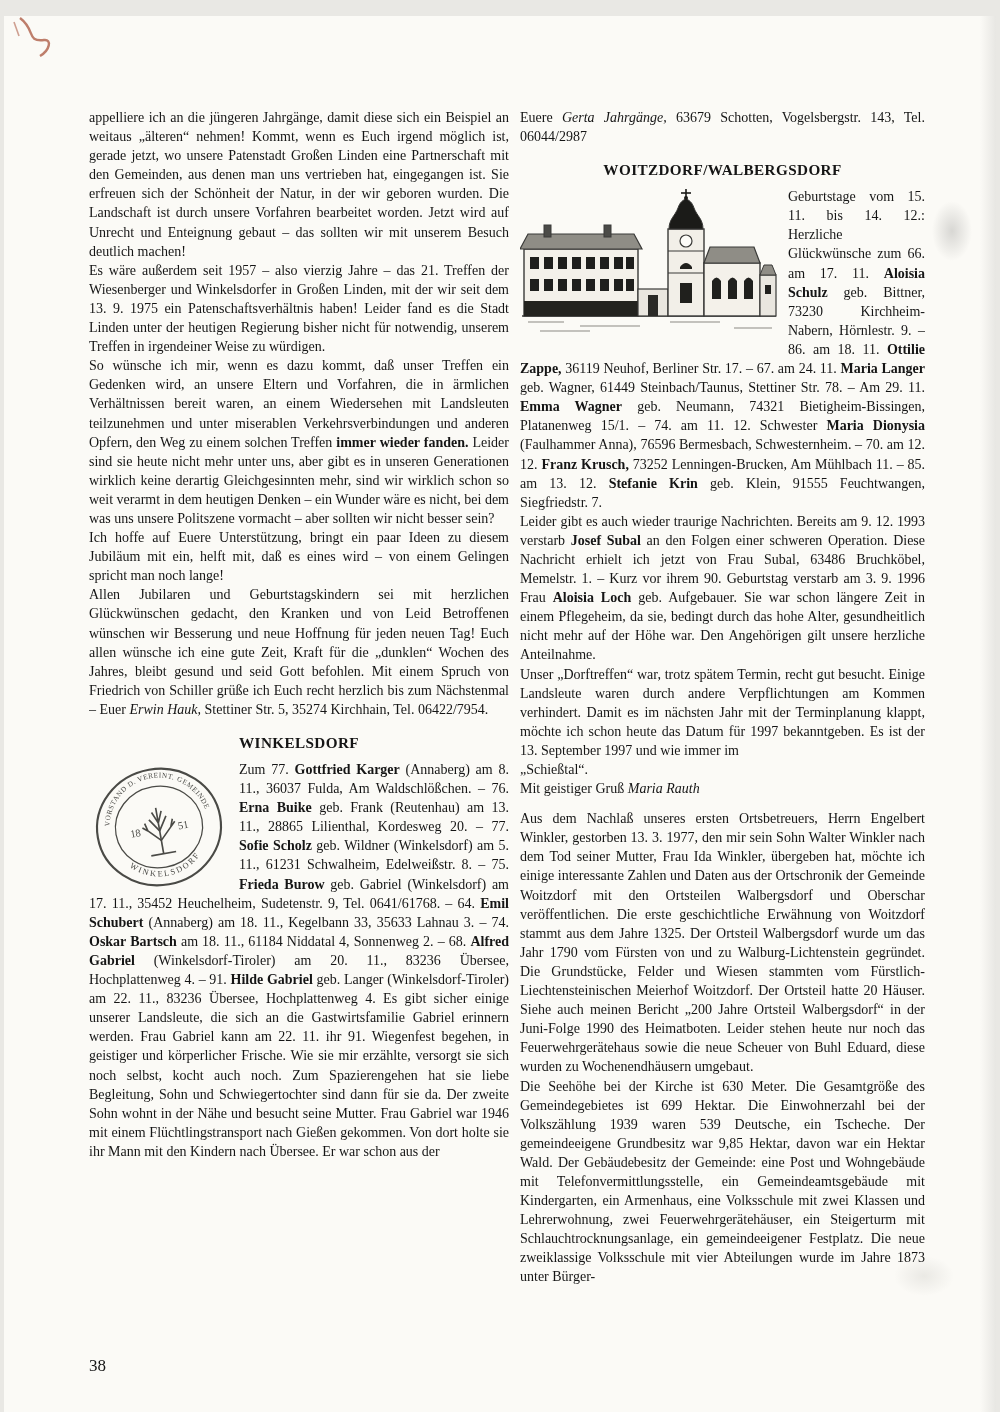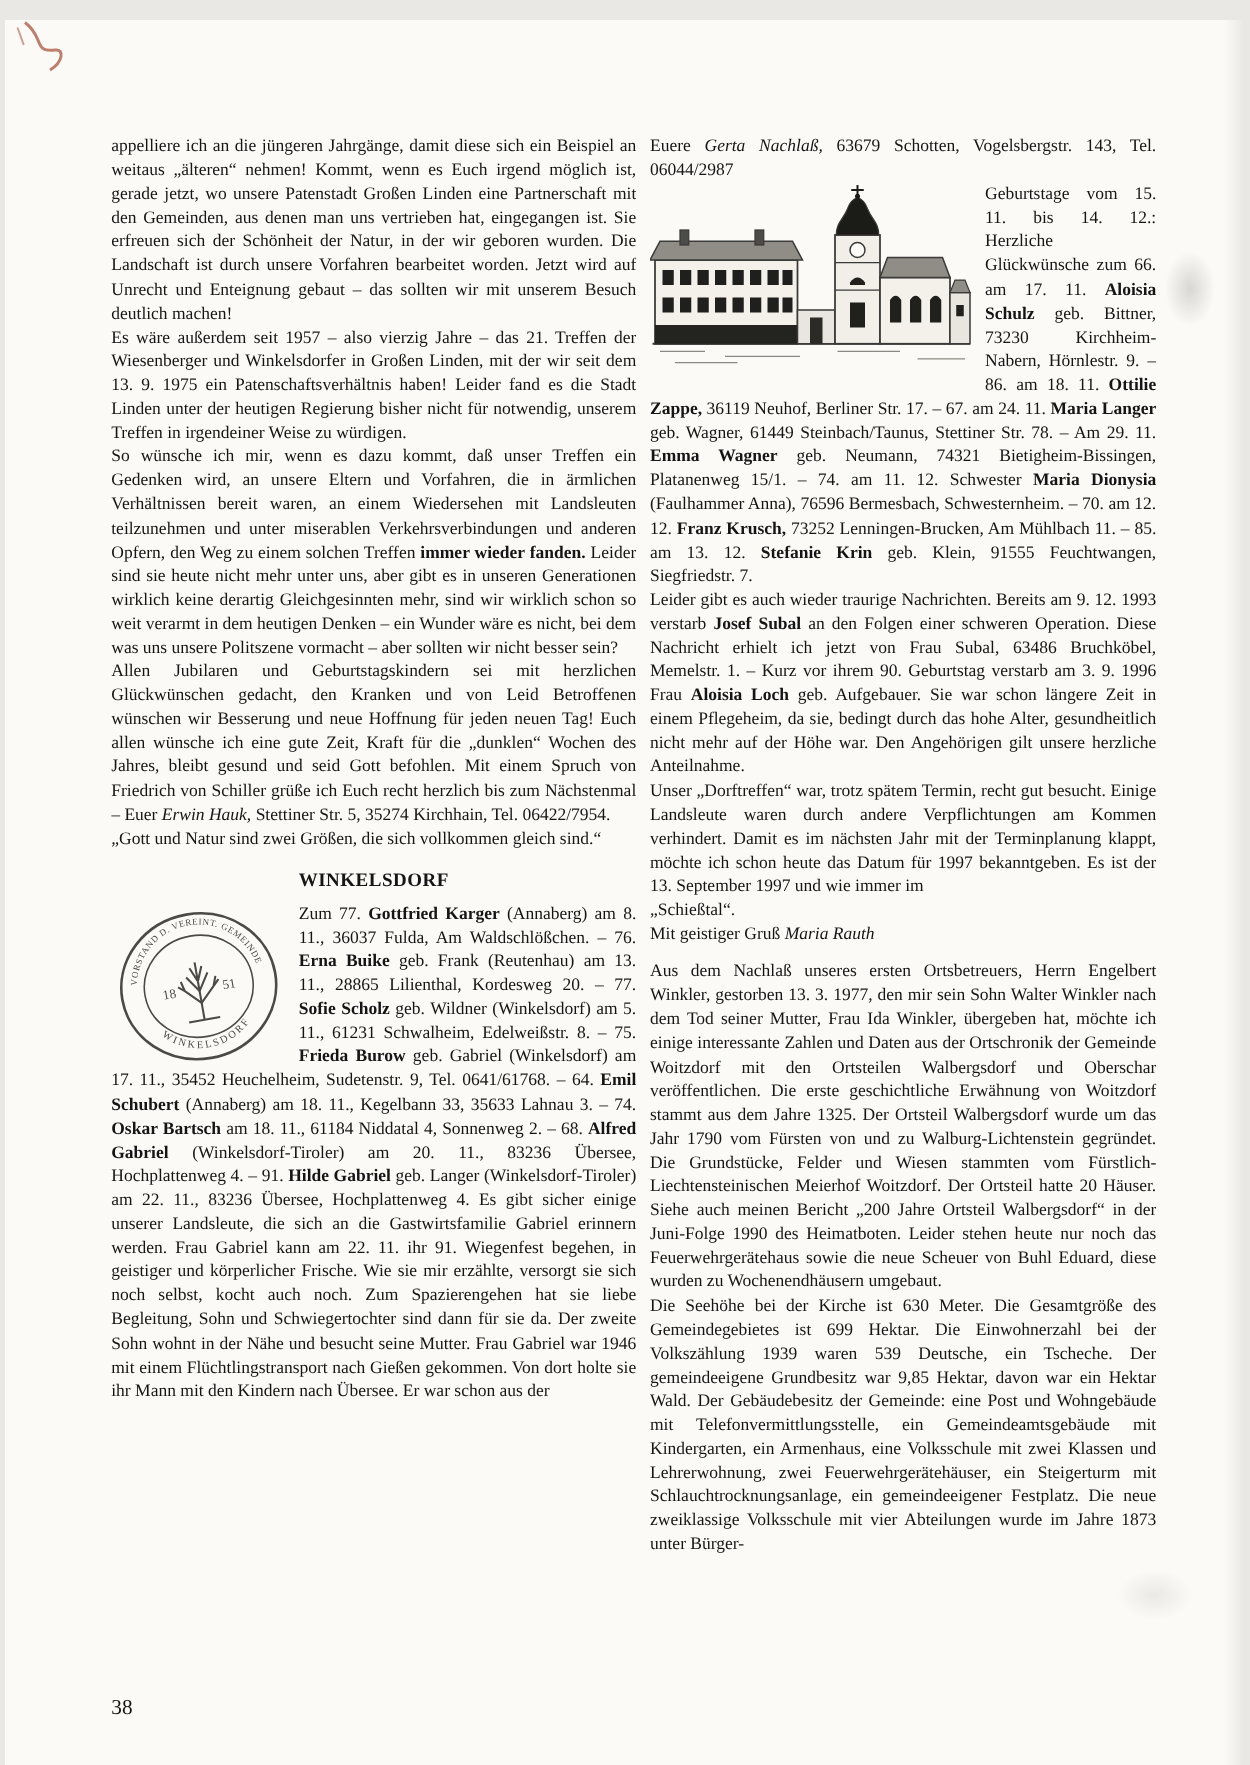--- a/index.html
+++ b/index.html
@@ -78,22 +78,22 @@
   </svg>
   <div class="artifact smudge-1"></div>
   <div class="artifact smudge-2"></div>
   <div class="artifact edge-shade"></div>
 
   <div class="columns">
     <div class="col" id="col-left">
         <p class="para"><span>appelliere ich an die jüngeren Jahrgänge, damit diese sich ein Beispiel an weitaus „älteren“ nehmen! Kommt, wenn es Euch irgend möglich ist, gerade jetzt, wo unsere Patenstadt Großen Linden eine Partnerschaft mit den Gemeinden, aus denen man uns vertrieben hat, eingegangen ist. Sie erfreuen sich der Schönheit der Natur, in der wir geboren wurden. Die Landschaft ist durch unsere Vorfahren bearbeitet worden. Jetzt wird auf Unrecht und Enteignung gebaut – das sollten wir mit unserem Besuch deutlich machen!</span></p>
         <p class="para"><span>Es wäre außerdem seit 1957 – also vierzig Jahre – das 21. Treffen der Wiesenberger und Winkelsdorfer in Großen Linden, mit der wir seit dem 13. 9. 1975 ein Patenschaftsverhältnis haben! Leider fand es die Stadt Linden unter der heutigen Regierung bisher nicht für notwendig, unserem Treffen in irgendeiner Weise zu würdigen.</span></p>
         <p class="para"><span>So wünsche ich mir, wenn es dazu kommt, daß unser Treffen ein Gedenken wird, an unsere Eltern und Vorfahren, die in ärmlichen Verhältnissen bereit waren, an einem Wiedersehen mit Landsleuten teilzunehmen und unter miserablen Verkehrsverbindungen und anderen Opfern, den Weg zu einem solchen Treffen </span><span class="b">immer wieder fanden.</span><span> Leider sind sie heute nicht mehr unter uns, aber gibt es in unseren Generationen wirklich keine derartig Gleichgesinnten mehr, sind wir wirklich schon so weit verarmt in dem heutigen Denken – ein Wunder wäre es nicht, bei dem was uns unsere Politszene vormacht – aber sollten wir nicht besser sein?</span></p>
+        <p class="para"><span>Ich hoffe auf Euere Unterstützung, bringt ein paar Ideen zu diesem Jubiläum mit ein, helft mit, daß es eines wird – von einem Gelingen spricht man noch lange!</span></p>
         <p class="para"><span>Allen Jubilaren und Geburtstagskindern sei mit herzlichen Glückwünschen gedacht, den Kranken und von Leid Betroffenen wünschen wir Besserung und neue Hoffnung für jeden neuen Tag! Euch allen wünsche ich eine gute Zeit, Kraft für die „dunklen“ Wochen des Jahres, bleibt gesund und seid Gott befohlen. Mit einem Spruch von Friedrich von Schiller grüße ich Euch recht herzlich bis zum Nächstenmal – Euer </span><span class="i">Erwin Hauk,</span><span> Stettiner Str. 5, 35274 Kirchhain, Tel. 06422/7954.</span></p>
-        <p class="para"><span>„Gott und Natur sind zwei Größen, die sich vollkommen gleich sind.“</span></p>
         <h2 class="section-heading">WINKELSDORF</h2>
         <div class="float-img seal-wrap">
     <svg viewBox="0 0 142 132" width="140" height="128">
       <g transform="rotate(-10 71 66)">
         <ellipse cx="71" cy="66" rx="64" ry="60" fill="none" stroke="#4a4a46" stroke-width="2.2"></ellipse>
         <ellipse cx="71" cy="66" rx="45" ry="42" fill="none" stroke="#4a4a46" stroke-width="1.3"></ellipse>
         <path id="sealTop" d="M 20 66 A 51 51 0 0 1 122 66" fill="none"></path>
         <path id="sealBottom" d="M 20 66 A 51 51 0 0 0 122 66" fill="none"></path>
         <text font-family="Liberation Serif, serif" font-size="7.4" letter-spacing="0.6" fill="#4a4a46">
           <textPath href="#sealTop" startOffset="50%" text-anchor="middle">VORSTAND D. VEREINT. GEMEINDE</textPath>
@@ -110,21 +110,22 @@
           <path d="M58 94 L84 94"></path>
         </g>
         <text x="46" y="72" font-family="Liberation Serif, serif" font-size="11" fill="#4a4a46" text-anchor="middle">18</text>
         <text x="96" y="72" font-family="Liberation Serif, serif" font-size="11" fill="#4a4a46" text-anchor="middle">51</text>
       </g>
     </svg>
   </div>
         <p class="para"><span>Zum 77. </span><span class="b">Gottfried Karger</span><span> (Annaberg) am 8. 11., 36037 Fulda, Am Waldschlößchen. – 76. </span><span class="b">Erna Buike</span><span> geb. Frank (Reutenhau) am 13. 11., 28865 Lilienthal, Kordesweg 20. – 77. </span><span class="b">Sofie Scholz</span><span> geb. Wildner (Winkelsdorf) am 5. 11., 61231 Schwalheim, Edelweißstr. 8. – 75. </span><span class="b">Frieda Burow</span><span> geb. Gabriel (Winkelsdorf) am 17. 11., 35452 Heuchelheim, Sudetenstr. 9, Tel. 0641/61768. – 64. </span><span class="b">Emil Schubert</span><span> (Annaberg) am 18. 11., Kegelbann 33, 35633 Lahnau 3. – 74. </span><span class="b">Oskar Bartsch</span><span> am 18. 11., 61184 Niddatal 4, Sonnenweg 2. – 68. </span><span class="b">Alfred Gabriel</span><span> (Winkelsdorf-Tiroler) am 20. 11., 83236 Übersee, Hochplattenweg 4. – 91. </span><span class="b">Hilde Gabriel</span><span> geb. Langer (Winkelsdorf-Tiroler) am 22. 11., 83236 Übersee, Hochplattenweg 4. Es gibt sicher einige unserer Landsleute, die sich an die Gastwirtsfamilie Gabriel erinnern werden. Frau Gabriel kann am 22. 11. ihr 91. Wiegenfest begehen, in geistiger und körperlicher Frische. Wie sie mir erzählte, versorgt sie sich noch selbst, kocht auch noch. Zum Spazierengehen hat sie liebe Begleitung, Sohn und Schwiegertochter sind dann für sie da. Der zweite Sohn wohnt in der Nähe und besucht seine Mutter. Frau Gabriel war 1946 mit einem Flüchtlingstransport nach Gießen gekommen. Von dort holte sie ihr Mann mit den Kindern nach Übersee. Er war schon aus der</span></p>
       </div>
     <div class="col" id="col-right">
-        <p class="para"><span>Euere </span><span class="i">Gerta Nachlaß,</span><span> 63679 Schotten, Vogelsbergstr. 143, Tel. 06044/2987</span></p>
+        <p class="para"><span>Euere </span><span class="i">Gerta Jahrgänge,</span><span> 63679 Schotten, Vogelsbergstr. 143, Tel. 06044/2987</span></p>
+        <h2 class="section-heading">WOITZDORF/WALBERGSDORF</h2>
         <div class="float-img church-wrap">
     <svg viewBox="0 0 258 148" width="258" height="148">
 
       <line x1="2" y1="127" x2="256" y2="127" stroke="#3a3a38" stroke-width="1.6"></line>
       <g stroke="#8b8983" stroke-width="1">
         <line x1="8" y1="133" x2="44" y2="133"></line>
         <line x1="60" y1="137" x2="120" y2="137"></line>
         <line x1="150" y1="133" x2="200" y2="133"></line>
         <line x1="214" y1="139" x2="252" y2="139"></line>
         <line x1="20" y1="142" x2="70" y2="142"></line>

